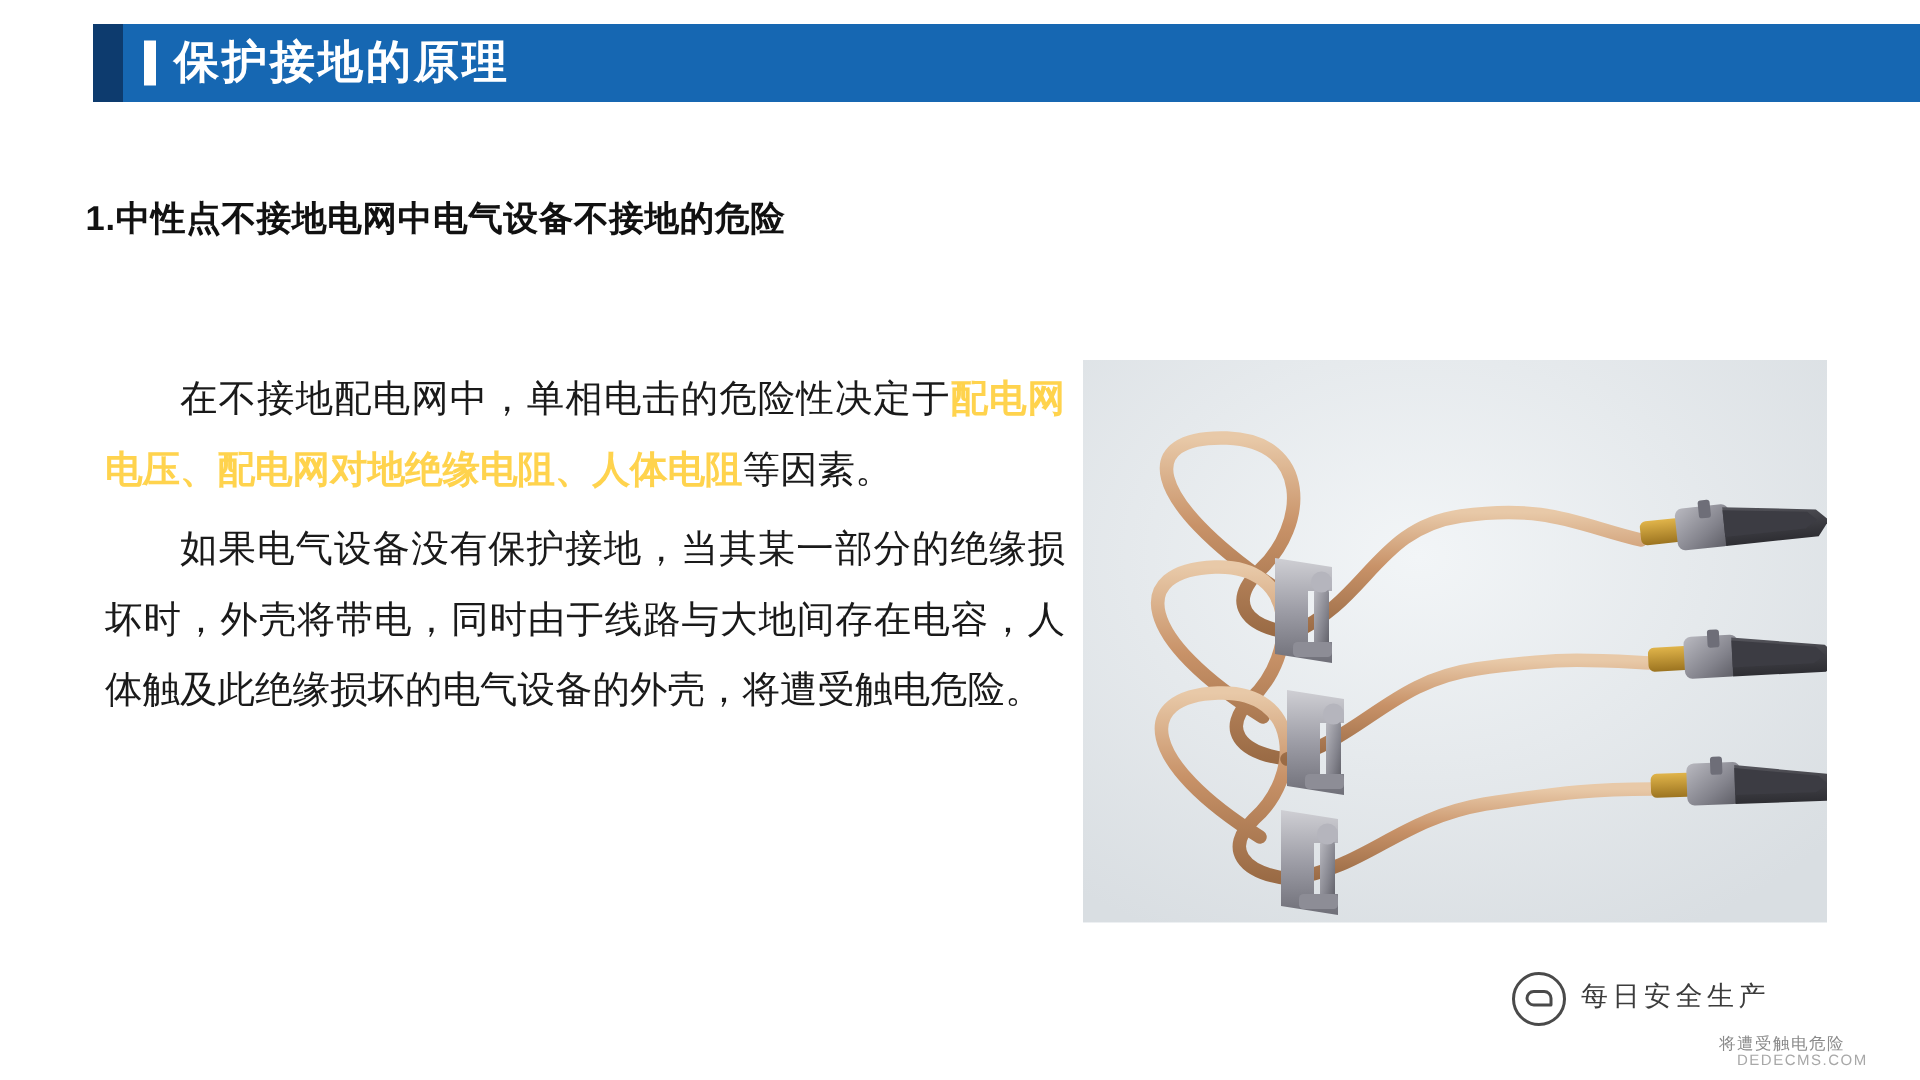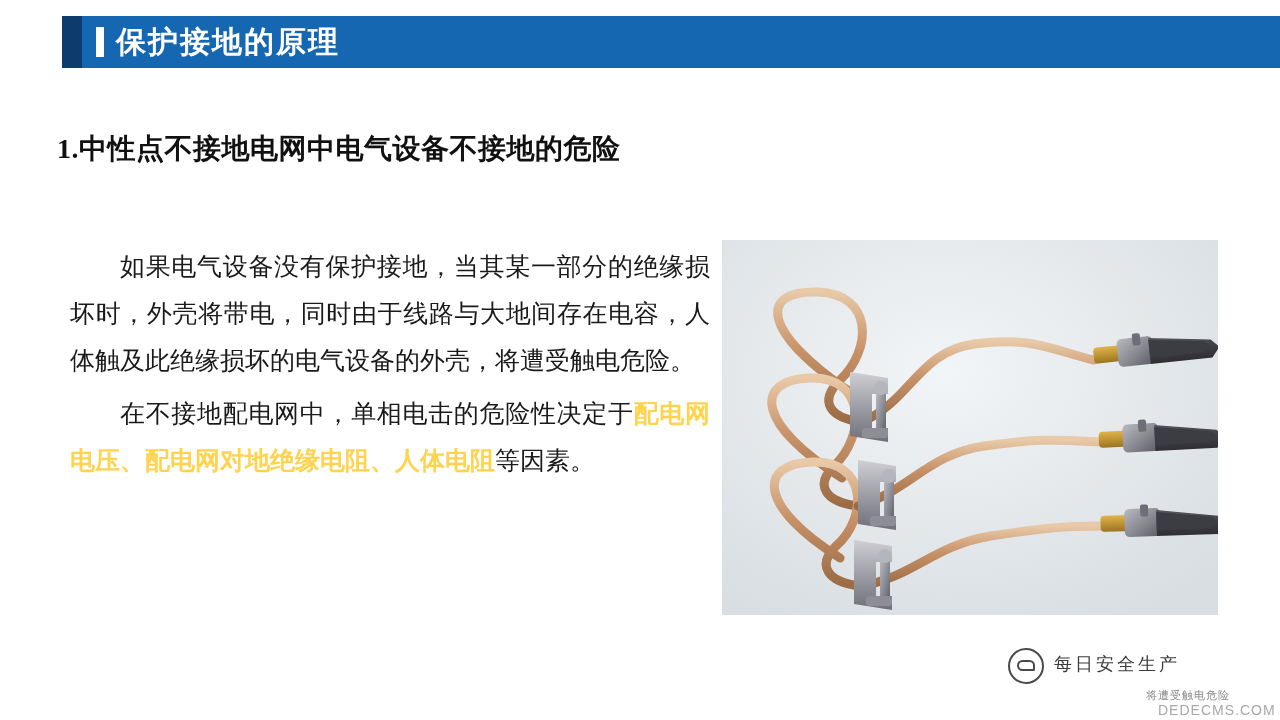--- a/index.html
+++ b/index.html
@@ -67,25 +67,24 @@
     width: 840px;
     height: 52px;
     background: #1667b2;
   }
 
   
   .section-heading {
     position: absolute;
     left: 57px;
     top: 130px;
-    font-size: 28px;
+    font-size: 23px;
     font-weight: bold;
     color: #111111;
     letter-spacing: 0.5px;
-    font-family: Liberation Serif, serif;
   }
 
   
   .body-text {
     position: absolute;
     left: 70px;
     top: 243px;
     width: 640px;
     font-size: 25px;
     line-height: 47px;
@@ -150,42 +149,42 @@
     left: 1146px;
     top: 688px;
     font-size: 11px;
     color: #8a8a8a;
     letter-spacing: 1px;
   }
   .wm-sub2 {
     position: absolute;
     left: 1158px;
     top: 702px;
-    font-size: 14px;
+    font-size: 10px;
     color: #a8a8a8;
     letter-spacing: 1px;
     font-family: "Liberation Sans", sans-serif;
   }
 </style>
 </head>
 <body>
 
 <div class="title-bar">
   <div class="title-bar-bg"></div>
   <div class="title-bar-fade"></div>
   <div class="title-left-block"></div>
   <div class="title-accent"></div>
   <div class="title-text">保护接地的原理</div>
 </div>
 
 <div class="section-heading">1.中性点不接地电网中电气设备不接地的危险</div>
 
 <div class="body-text">
+  <p class="para"><span>在不接地配电网中，单相电击的危险性决定于</span><span class="hl">配电网电压、配电网对地绝缘电阻、人体电阻</span><span>等因素。</span></p>
   <p class="para">如果电气设备没有保护接地，当其某一部分的绝缘损坏时，外壳将带电，同时由于线路与大地间存在电容，人体触及此绝缘损坏的电气设备的外壳，将遭受触电危险。</p>
-  <p class="para"><span>在不接地配电网中，单相电击的危险性决定于</span><span class="hl">配电网电压、配电网对地绝缘电阻、人体电阻</span><span>等因素。</span></p>
 </div>
 
 <div class="image-panel">
   <svg class="img-svg" width="496" height="375" viewBox="0 0 496 375">
     <defs>
       <linearGradient id="wire" x1="0" y1="0" x2="0" y2="1">
         <stop offset="0%" stop-color="#e8c9a8"></stop>
         <stop offset="45%" stop-color="#c89268"></stop>
         <stop offset="100%" stop-color="#9a6b45"></stop>
       </linearGradient>

